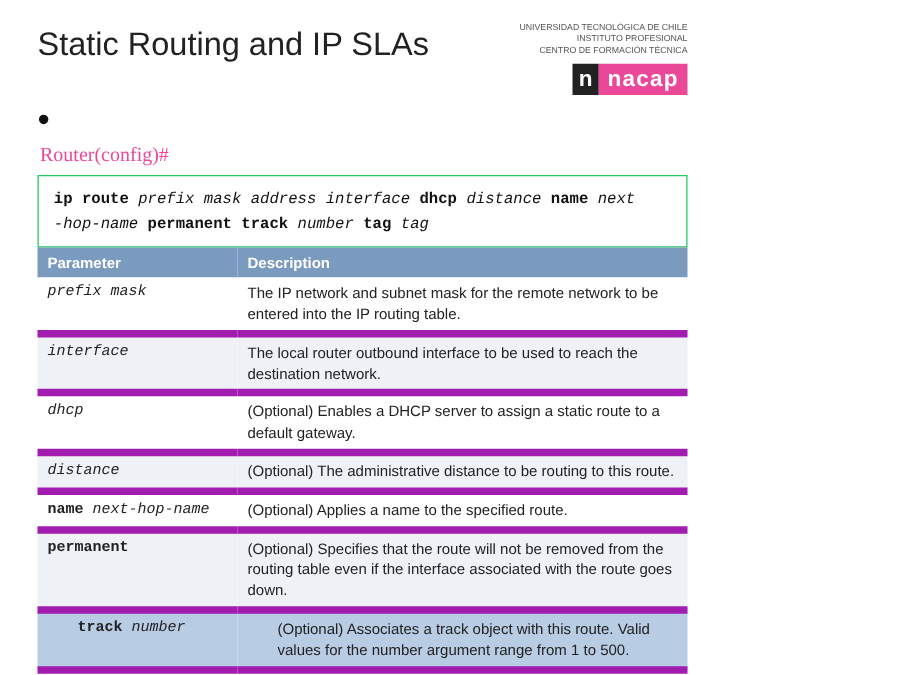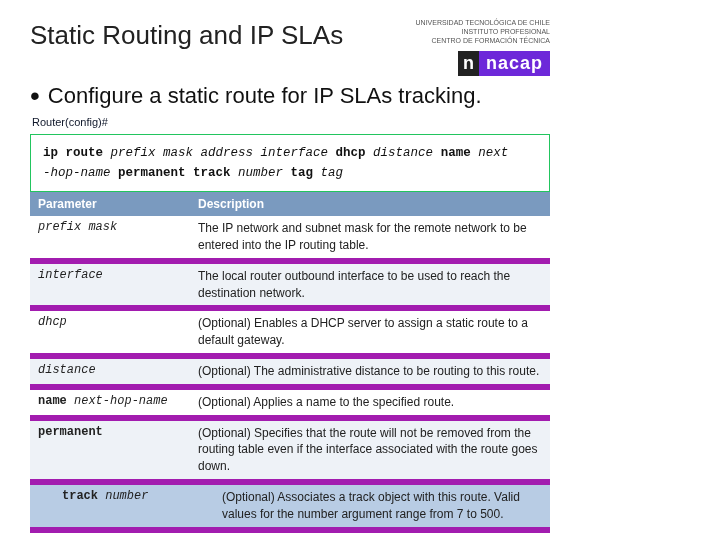--- a/index.html
+++ b/index.html
@@ -41,21 +41,21 @@
       color: #555;
       text-align: right;
       line-height: 1.3;
     }
     .logo-nacap {
       display: flex;
       align-items: center;
       gap: 0;
     }
     .nacap-box {
-      background: #6d28d9;
+      background: #ec4899;
       color: #fff;
       font-size: 18px;
       font-weight: bold;
       padding: 2px 7px;
       letter-spacing: 1px;
     }
     .nacap-n {
       background: #222;
       color: #fff;
       font-size: 18px;
@@ -71,23 +71,23 @@
       color: #111;
       display: flex;
       align-items: center;
       gap: 8px;
     }
     .bullet-dot {
       font-size: 28px;
       line-height: 1;
     }
     .router-config {
-      font-family: Liberation Sans, sans-serif;
-      font-size: 11px;
-      color: #0f172a;
+      font-family: Liberation Serif, serif;
+      font-size: 16px;
+      color: #ec4899;
       margin: 4px 0 6px 0;
       padding-left: 2px;
     }
     .command-box {
       border: 1px solid #22c55e;
       padding: 8px 12px;
       margin-bottom: 0;
       font-family: 'Courier New', monospace;
       font-size: 12.5px;
       color: #111;
@@ -155,21 +155,20 @@
       <div class="logo-nacap">
         <span class="nacap-n">n</span>
         <span class="nacap-box">nacap</span>
       </div>
     </div>
   </div>
 
   <div class="bullet-section">
     <div class="bullet-title">
       <span class="bullet-dot">•</span>
-      <span>Configure a static route for IP SLAs tracking.</span>
     </div>
   </div>
 
   <div class="router-config">Router(config)#</div>
 
   <div class="command-box">
     <span class="cmd-bold">ip route</span>
     <span class="cmd-italic"> prefix mask address </span>
     <span class="cmd-italic">interface</span>
     <span class="cmd-bold"> dhcp </span>
@@ -211,17 +210,17 @@
         <tr>
           <td class="param-col"><span class="param-bold">name </span><span>next-hop-name</span></td>
           <td class="desc-col">(Optional) Applies a name to the specified route.</td>
         </tr>
         <tr>
           <td class="param-col"><span class="param-bold">permanent</span></td>
           <td class="desc-col">(Optional) Specifies that the route will not be removed from the routing table even if the interface associated with the route goes down.</td>
         </tr>
         <tr class="highlighted-row">
           <td class="param-col"><span class="param-bold">track </span><span>number</span></td>
-          <td class="desc-col">(Optional) Associates a track object with this route. Valid values for the number argument range from 7 to 500.</td>
+          <td class="desc-col">(Optional) Associates a track object with this route. Valid values for the number argument range from 1 to 500.</td>
         </tr>
       </tbody>
   </table>
 </div>
 
 </body></html>

